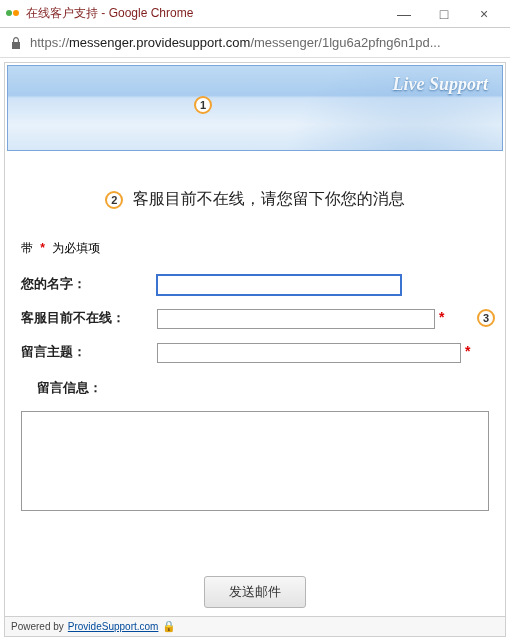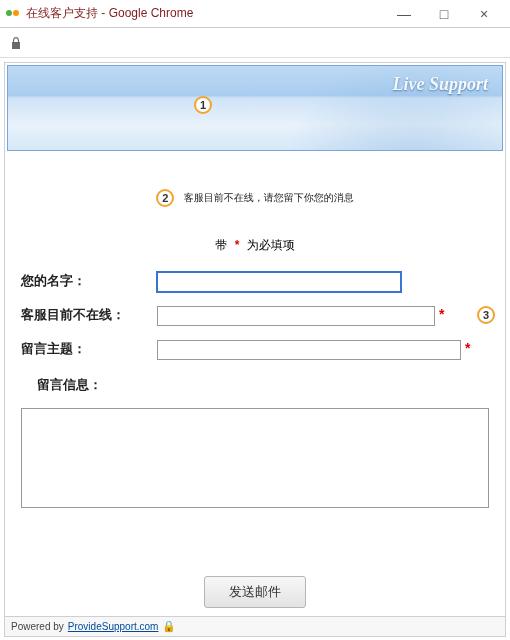--- a/index.html
+++ b/index.html
@@ -76,22 +76,22 @@
     font-size: 11px; font-weight: bold; color: #333; background: #fff;
     z-index: 10;
   }
   .annot1 { left: 186px; top: 30px; }
   .form-area {
     flex: 1; padding: 16px 16px 8px 16px; position: relative;
     display: flex; flex-direction: column;
   }
   .notice-row { text-align: center; margin: 20px 0 30px; position: relative; }
   .notice-row .annot { position: static; display: inline-flex; vertical-align: middle; margin-right: 6px; }
-  .notice-text { vertical-align: middle; font-size: 10px; color: #222; }
-  .required-note { text-align: center; font-size: 12px; margin-bottom: 18px; }
+  .notice-text { vertical-align: middle; font-size: 16px; color: #222; }
+  .required-note { text-align: left; font-size: 12px; margin-bottom: 18px; }
   .required-note .star { color: #d00; font-weight: bold; margin: 0 4px; }
   .form-row { display: flex; margin-bottom: 10px; position: relative; min-height: 24px; }
   .form-row label { width: 136px; font-weight: bold; color: #222; font-size: 13px; }
   .form-row input[type=text] {
     flex: 1; height: 20px; border: 1px solid #999; padding: 1px 4px; font-size: 12px;
     background: #fff;
   }
   .form-row input.focused { outline: 2px solid #3b73d1; outline-offset: -1px; border-color: #3b73d1; }
   .form-row .trail { width: 28px; text-align: left; color: #d00; font-weight: bold; padding-left: 4px; font-size: 14px; }
   .annot3 { right: -6px; top: 0px; }
@@ -132,20 +132,23 @@
     <div class="win-btn close">×</div>
   </div>
 </div>
 
 <div class="addrbar">
   <span class="lock-icon">
     <svg width="12" height="14" viewBox="0 0 12 14">
         <path d="M3 6V4.2C3 2.4 4.3 1 6 1s3 1.4 3 3.2V6h1v7H2V6h1zm1.2 0h3.6V4.2c0-1.1-.8-2-1.8-2s-1.8.9-1.8 2V6z" fill="#6a6a6a"></path>
       </svg>
   </span>
+  <span class="url">
+    <span>https://</span><span class="host">messenger.providesupport.com</span><span>/messenger/1lgu6a2pfng6n1pd...</span>
+  </span>
 </div>
 
 <div class="content-frame">
   <div class="banner">
     <span class="brand">Live Support</span>
     <span class="annot annot1">1</span>
   </div>
 
   <div class="form-area">
     <div class="notice-row">

